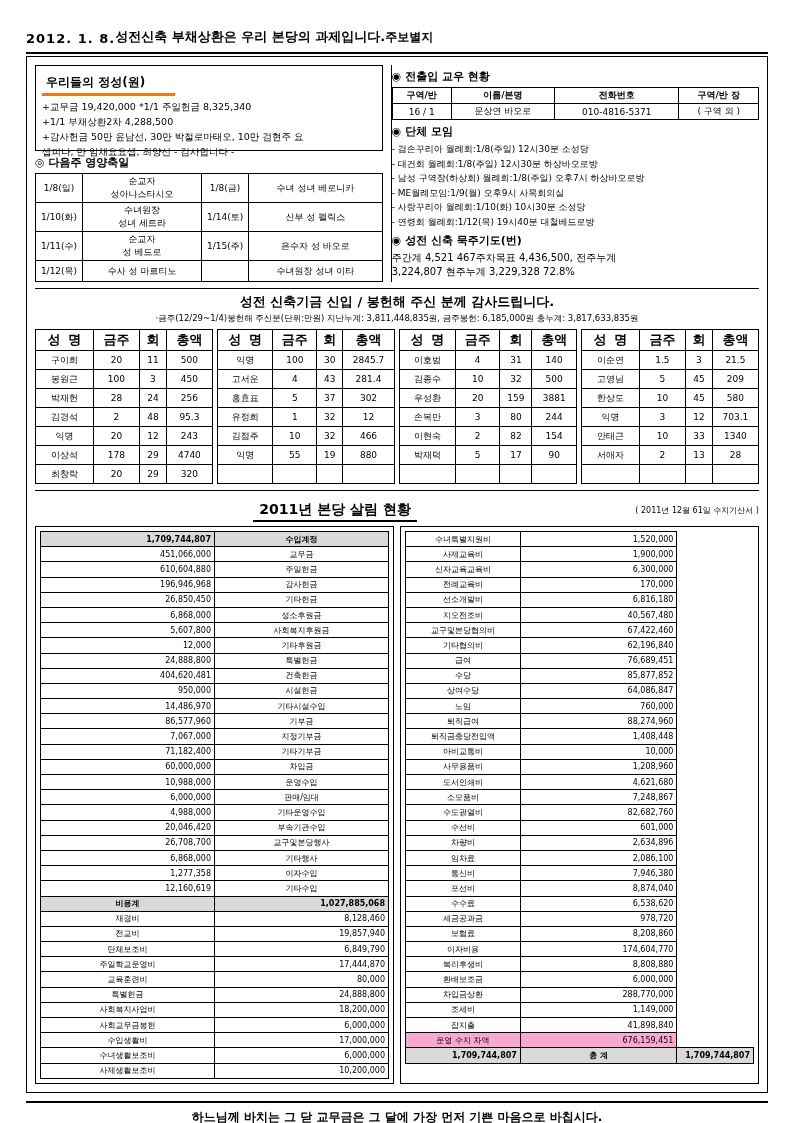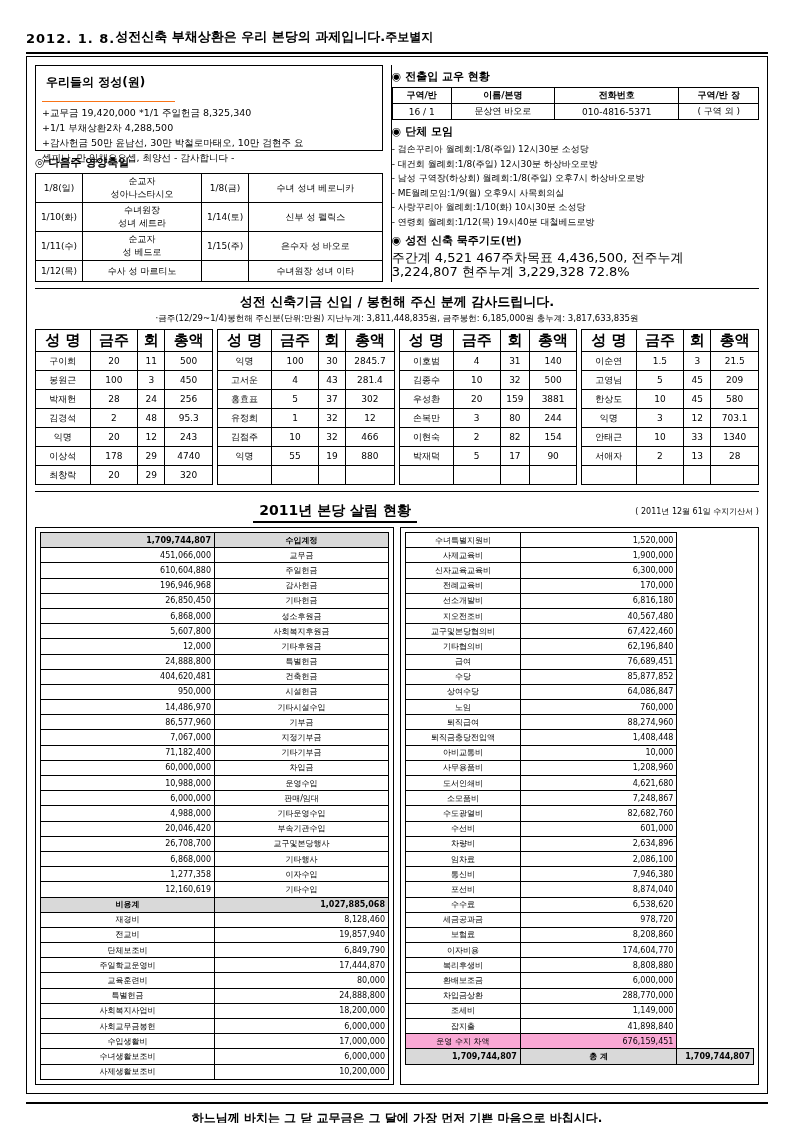--- a/index.html
+++ b/index.html
@@ -24,40 +24,40 @@
   table{border-collapse:collapse;}
   td,th{border:1px solid #000;padding:1px 2px;font-size:9px;text-align:center;vertical-align:middle;}
 
   
   .cols{display:flex;gap:8px;}
   .colL{width:355px;}
   .colR{width:375px;}
 
   .boxed{border:1px solid #000;padding:5px 6px;box-sizing:border-box;}
 
-  .offer-title{font-weight:bold;font-size:12px;border-bottom:1px solid #f97316;display:inline-block;padding:0 30px 10px 4px;margin-bottom:3px;}
+  .offer-title{font-weight:bold;font-size:12px;border-bottom:3px solid #f97316;display:inline-block;padding:0 30px 2px 4px;margin-bottom:3px;}
   .offer-line{font-size:9.5px;line-height:15px;}
 
   .subhead{font-weight:bold;font-size:11px;margin:4px 0 3px 0;}
 
   .tbl-full{width:100%;}
 
   .sched td{height:18px;font-size:9px;}
   .sched .d{width:42px;}
   .sched .n{width:auto;}
 
   .group-list{font-size:9px;line-height:14.5px;}
-  .prayer{font-size:13px;line-height:14px;}
+  .prayer{font-size:10px;line-height:14px;}
 
   
   .don-title{text-align:center;font-weight:bold;font-size:13px;margin:4px 0 2px;}
   .don-sub{font-size:8.5px;text-align:center;margin-bottom:4px;}
   .don-wrap{display:flex;gap:4px;justify-content:center;}
   .don-wrap table{width:33%;}
-  .don-wrap th{background:#fff;font-weight:bold;font-size:15px;height:16px;}
+  .don-wrap th{background:#fff;font-weight:bold;font-size:13px;height:16px;font-family:Liberation Mono, monospace;}
   .don-wrap td{height:16px;}
 
   
   .fin-head{text-align:center;margin:8px 0 4px;}
   .fin-title{display:inline-block;font-weight:bold;font-size:14px;border-bottom:2px solid #000;padding:0 6px 1px;}
   .fin-note{float:right;font-size:8px;margin-top:6px;}
   .fin-cols{display:flex;gap:6px;}
   .fin-col{flex:1;border:1px solid #000;padding:4px;box-sizing:border-box;}
   .fin-tbl{width:100%;}
   .fin-tbl td{height:12.2px;font-size:8px;border:1px solid #000;}

